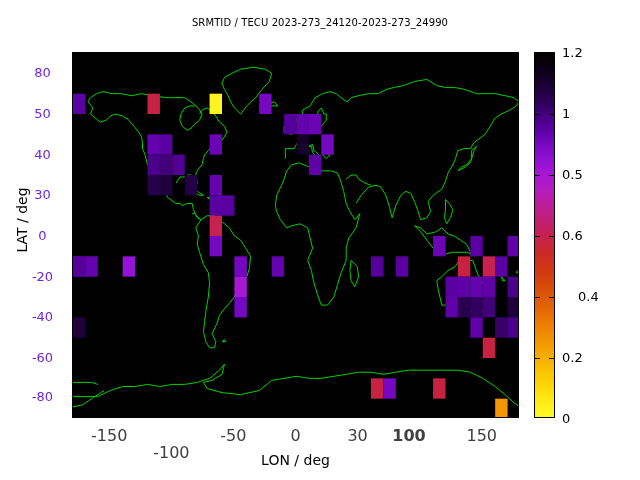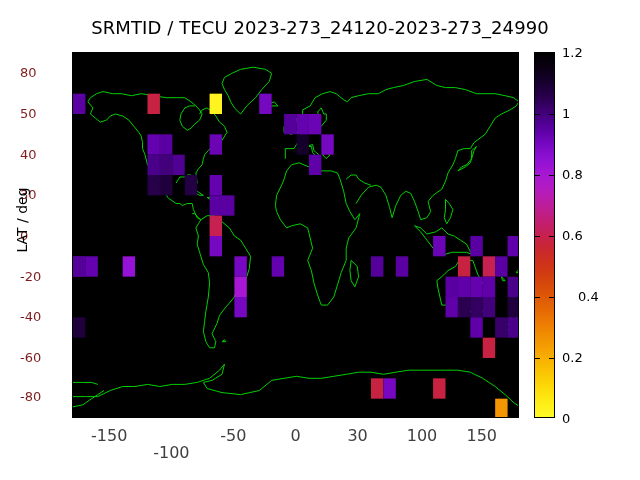--- a/index.html
+++ b/index.html
@@ -6,40 +6,40 @@
   body{
     width:640px;height:480px;background:#ffffff;
     font-family:"DejaVu Sans","Liberation Sans",sans-serif;
     overflow:hidden;position:relative;
   }
   #figure{position:absolute;left:0;top:0;width:640px;height:480px;}
 
   
   #title{
     position:absolute;left:0;top:17px;width:640px;
-    text-align:center;font-size:18px;color:#000;
+    text-align:center;font-size:10px;color:#000;
     letter-spacing:0.1px;white-space:nowrap;
   }
 
   
   #plot-area{
     position:absolute;left:72px;top:52px;width:447px;height:366px;
     background:#000000;border:1px solid #000;box-sizing:border-box;
     overflow:hidden;
   }
   #map-svg,#cells-svg{position:absolute;left:0;top:0;width:447px;height:366px;}
 
   
   .xtick{
     position:absolute;font-size:16px;color:#404040;
     transform:translateX(-50%);white-space:nowrap;
   }
   .ytick{
-    position:absolute;font-size:13px;color:#7f1d1d;
-    transform:translateY(-50%);text-align:left;white-space:nowrap;
+    position:absolute;font-size:13px;color:#6d28d9;
+    transform:translateY(-50%);text-align:center;white-space:nowrap;
   }
 
   
   #xlabel{
     position:absolute;left:0;top:452px;width:591px;
     text-align:center;font-size:14px;color:#000;
   }
   #ylabel{
     position:absolute;left:-38px;top:212px;width:120px;
     text-align:center;font-size:14px;color:#000;
@@ -163,53 +163,54 @@
         <rect x="422.16666666666663" y="345.6666666666667" width="12.416666666666686" height="20.333333333333314" fill="rgb(243,150,2)"></rect>
       </svg>
   </div>
 
   <div id="xticks-wrap">
       <div class="xtick" style="left: 109.25px; top: 426px;">-150</div>
       <div class="xtick" style="left: 171.333px; top: 426px; margin-top: 17px;">-100</div>
       <div class="xtick" style="left: 233.417px; top: 426px;">-50</div>
       <div class="xtick" style="left: 295.5px; top: 426px;">0</div>
       <div class="xtick" style="left: 357.583px; top: 426px;">30</div>
-      <div class="xtick" style="left: 422px; top: 426px;">100</div>
+      <div class="xtick" style="left: 409px; top: 426px; font-weight: bold;">100</div>
       <div class="xtick" style="left: 481.75px; top: 426px;">150</div>
     </div>
   <div id="yticks-wrap">
       <div class="ytick" style="left: 20px; width: 45px; top: 72.3333px;">80</div>
       <div class="ytick" style="left: 20px; width: 45px; top: 113px;">50</div>
       <div class="ytick" style="left: 20px; width: 45px; top: 153.667px;">40</div>
       <div class="ytick" style="left: 20px; width: 45px; top: 194.333px;">30</div>
       <div class="ytick" style="left: 20px; width: 45px; top: 235px;">0</div>
       <div class="ytick" style="left: 20px; width: 45px; top: 275.667px;">-20</div>
       <div class="ytick" style="left: 20px; width: 45px; top: 316.333px;">-40</div>
       <div class="ytick" style="left: 20px; width: 45px; top: 357px;">-60</div>
       <div class="ytick" style="left: 20px; width: 45px; top: 396px;">-80</div>
     </div>
 
+  <div id="xlabel">LON / deg</div>
   <div id="ylabel">LAT / deg</div>
 
   <div id="cbar-box">
     <div id="cbar-grad" style="background: linear-gradient(to top, rgb(255, 250, 40) 0%, rgb(255, 236, 21) 4.17%, rgb(253, 217, 7) 8.33%, rgb(250, 195, 3) 12.5%, rgb(247, 172, 2) 16.67%, rgb(243, 150, 2) 20.83%, rgb(238, 128, 3) 25%, rgb(230, 106, 4) 29.17%, rgb(221, 87, 7) 33.33%, rgb(213, 68, 12) 37.5%, rgb(207, 51, 24) 41.67%, rgb(202, 40, 46) 45.83%, rgb(198, 33, 80) 50%, rgb(193, 30, 118) 54.17%, rgb(188, 30, 157) 58.33%, rgb(181, 28, 191) 62.5%, rgb(167, 23, 212) 66.67%, rgb(143, 17, 211) 70.83%, rgb(118, 8, 193) 75%, rgb(90, 0, 162) 79.17%, rgb(66, 0, 122) 83.33%, rgb(43, 0, 81) 87.5%, rgb(24, 0, 48) 91.67%, rgb(10, 0, 19) 95.83%, rgb(0, 0, 0) 100%);"></div>
   <div class="cbtick-in" style="top: 61px; left: 0px;"></div>
       <div class="cbtick-in right" style="top: 61px;"></div>
       <div class="cbtick-in" style="top: 122px; left: 0px;"></div>
       <div class="cbtick-in right" style="top: 122px;"></div>
       <div class="cbtick-in" style="top: 183px; left: 0px;"></div>
       <div class="cbtick-in right" style="top: 183px;"></div>
       <div class="cbtick-in" style="top: 244px; left: 0px;"></div>
       <div class="cbtick-in right" style="top: 244px;"></div>
       <div class="cbtick-in" style="top: 305px; left: 0px;"></div>
       <div class="cbtick-in right" style="top: 305px;"></div>
     </div>
   <div id="cbar-ticks-wrap">
       <div class="cblabel" style="left: 562px; top: 52px;">1.2</div>
       <div class="cblabel" style="left: 562px; top: 113px;">1</div>
-      <div class="cblabel" style="left: 562px; top: 174px;">0.8</div>
+      <div class="cblabel" style="left: 562px; top: 174px;">0.5</div>
       <div class="cblabel" style="left: 562px; top: 235px;">0.6</div>
       <div class="cblabel" style="left: 562px; top: 296px; margin-left: 16px;">0.4</div>
       <div class="cblabel" style="left: 562px; top: 357px;">0.2</div>
       <div class="cblabel" style="left: 562px; top: 418px;">0</div>
     </div>
 
 </div>
 
 </body></html>

